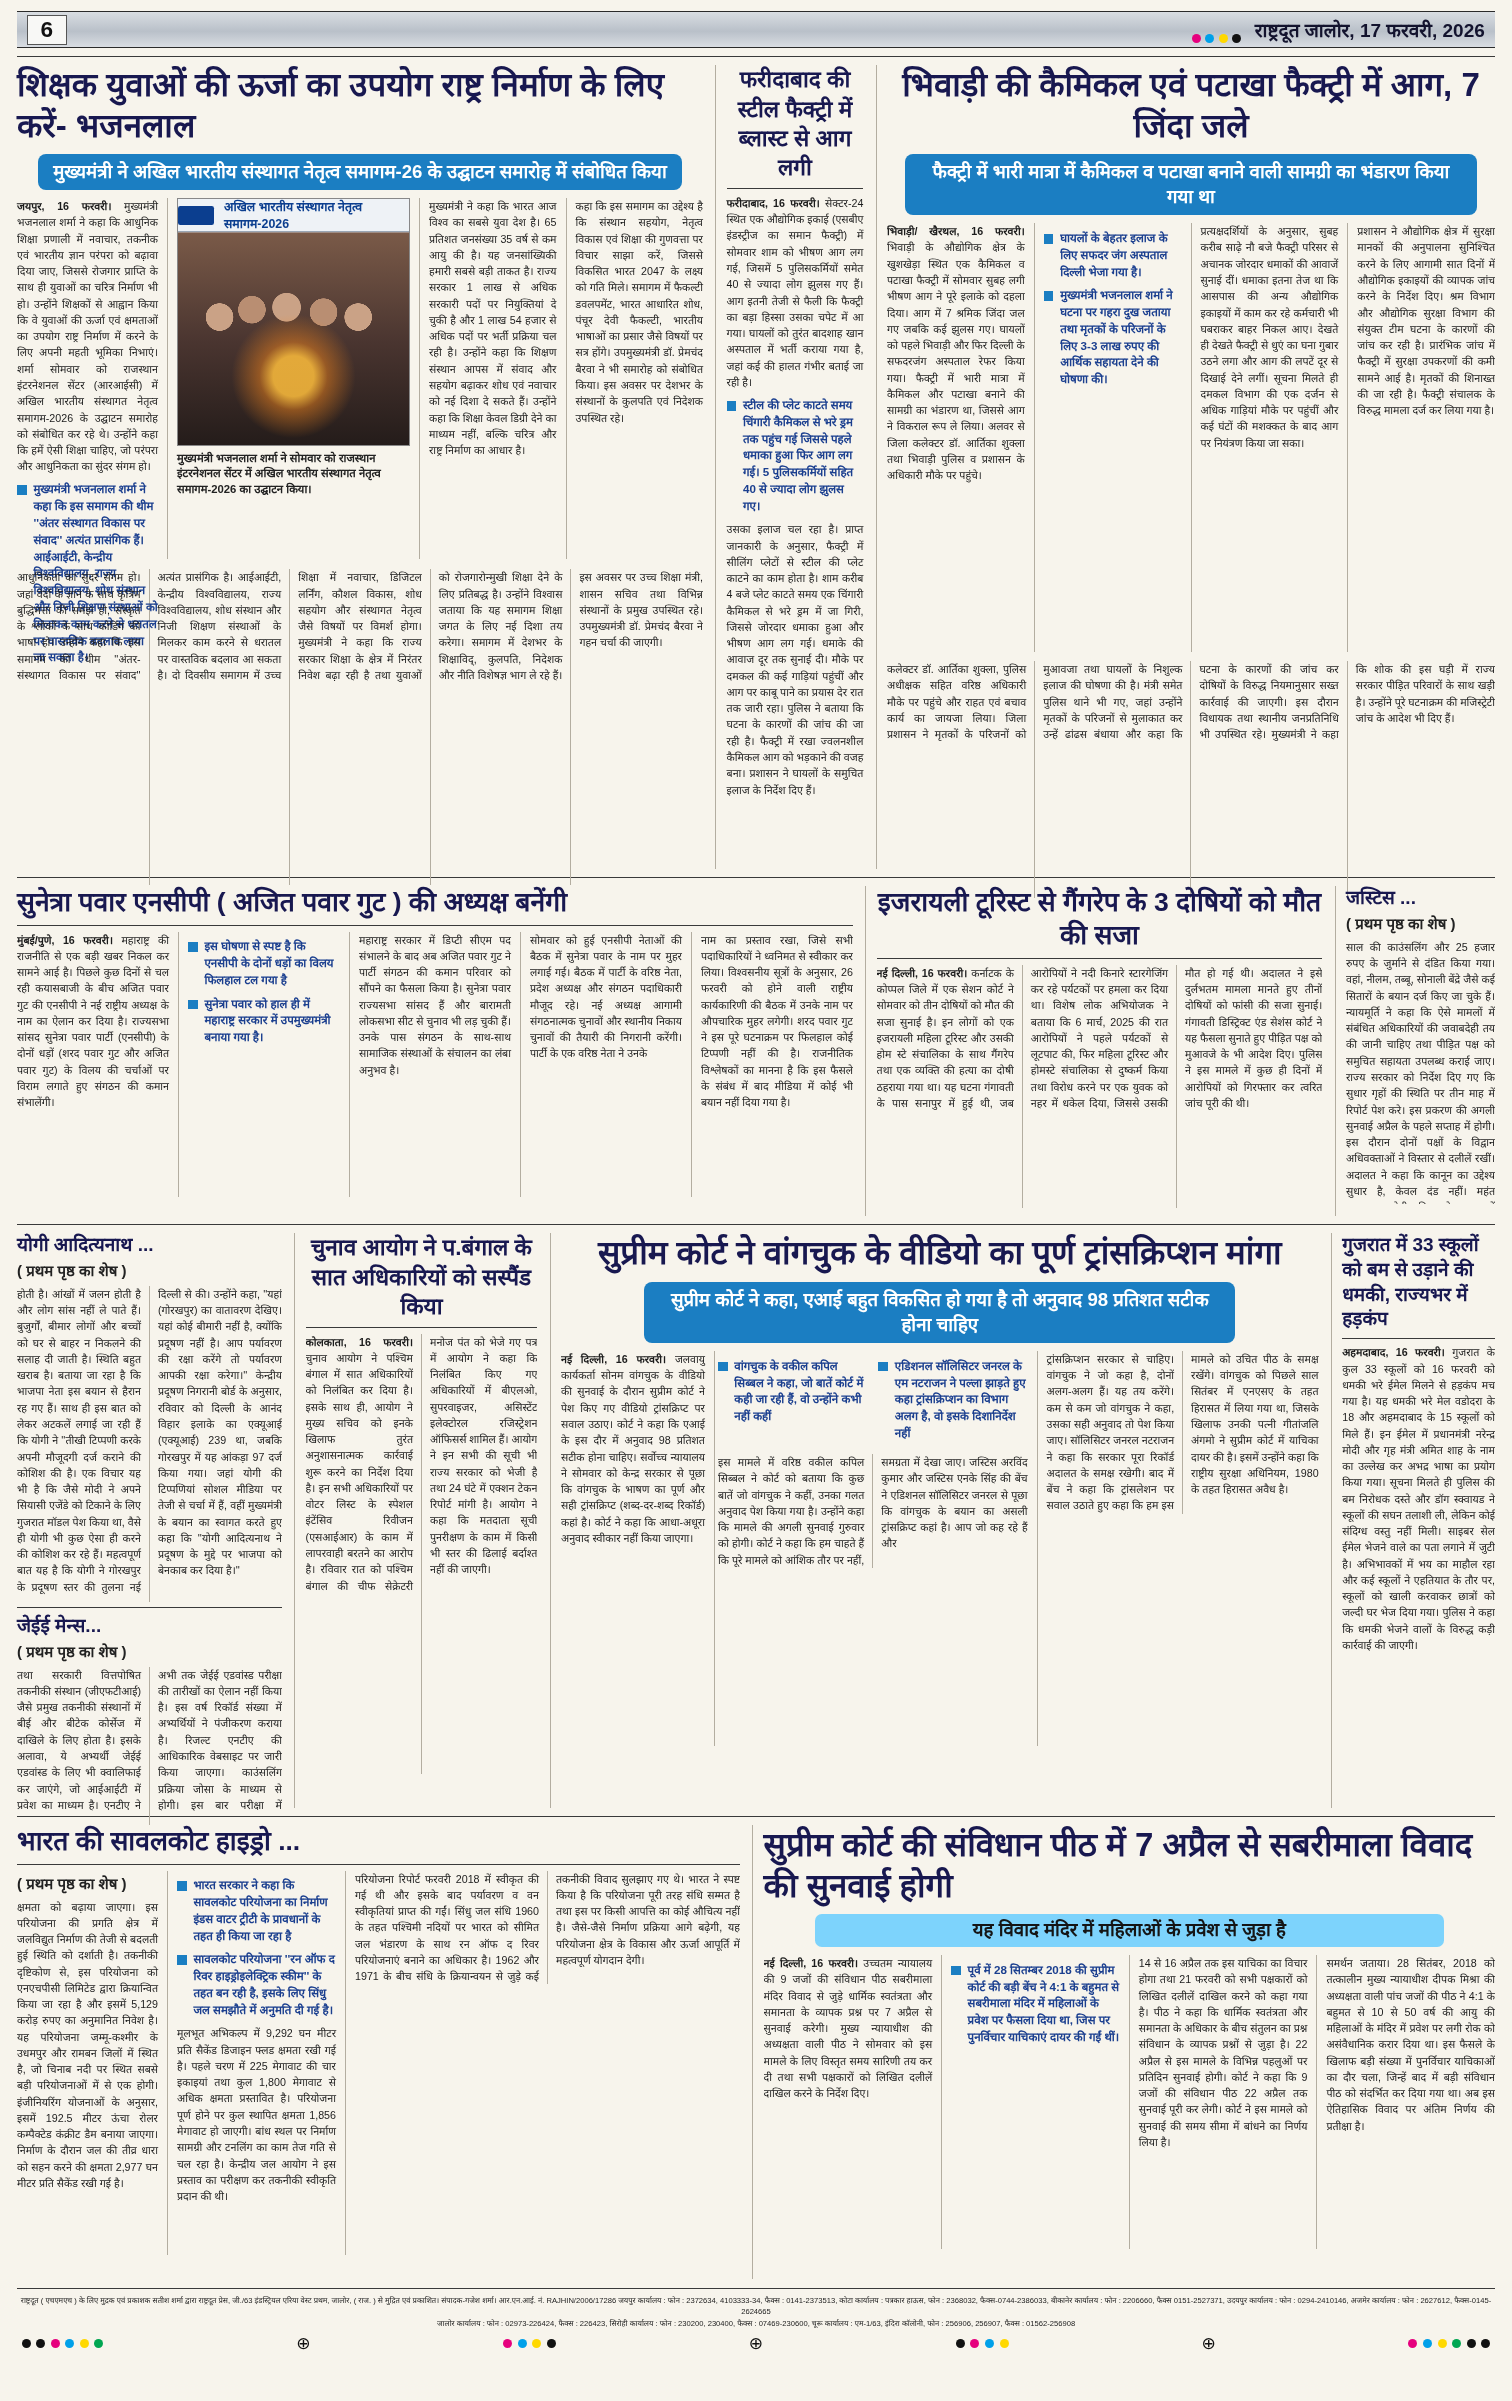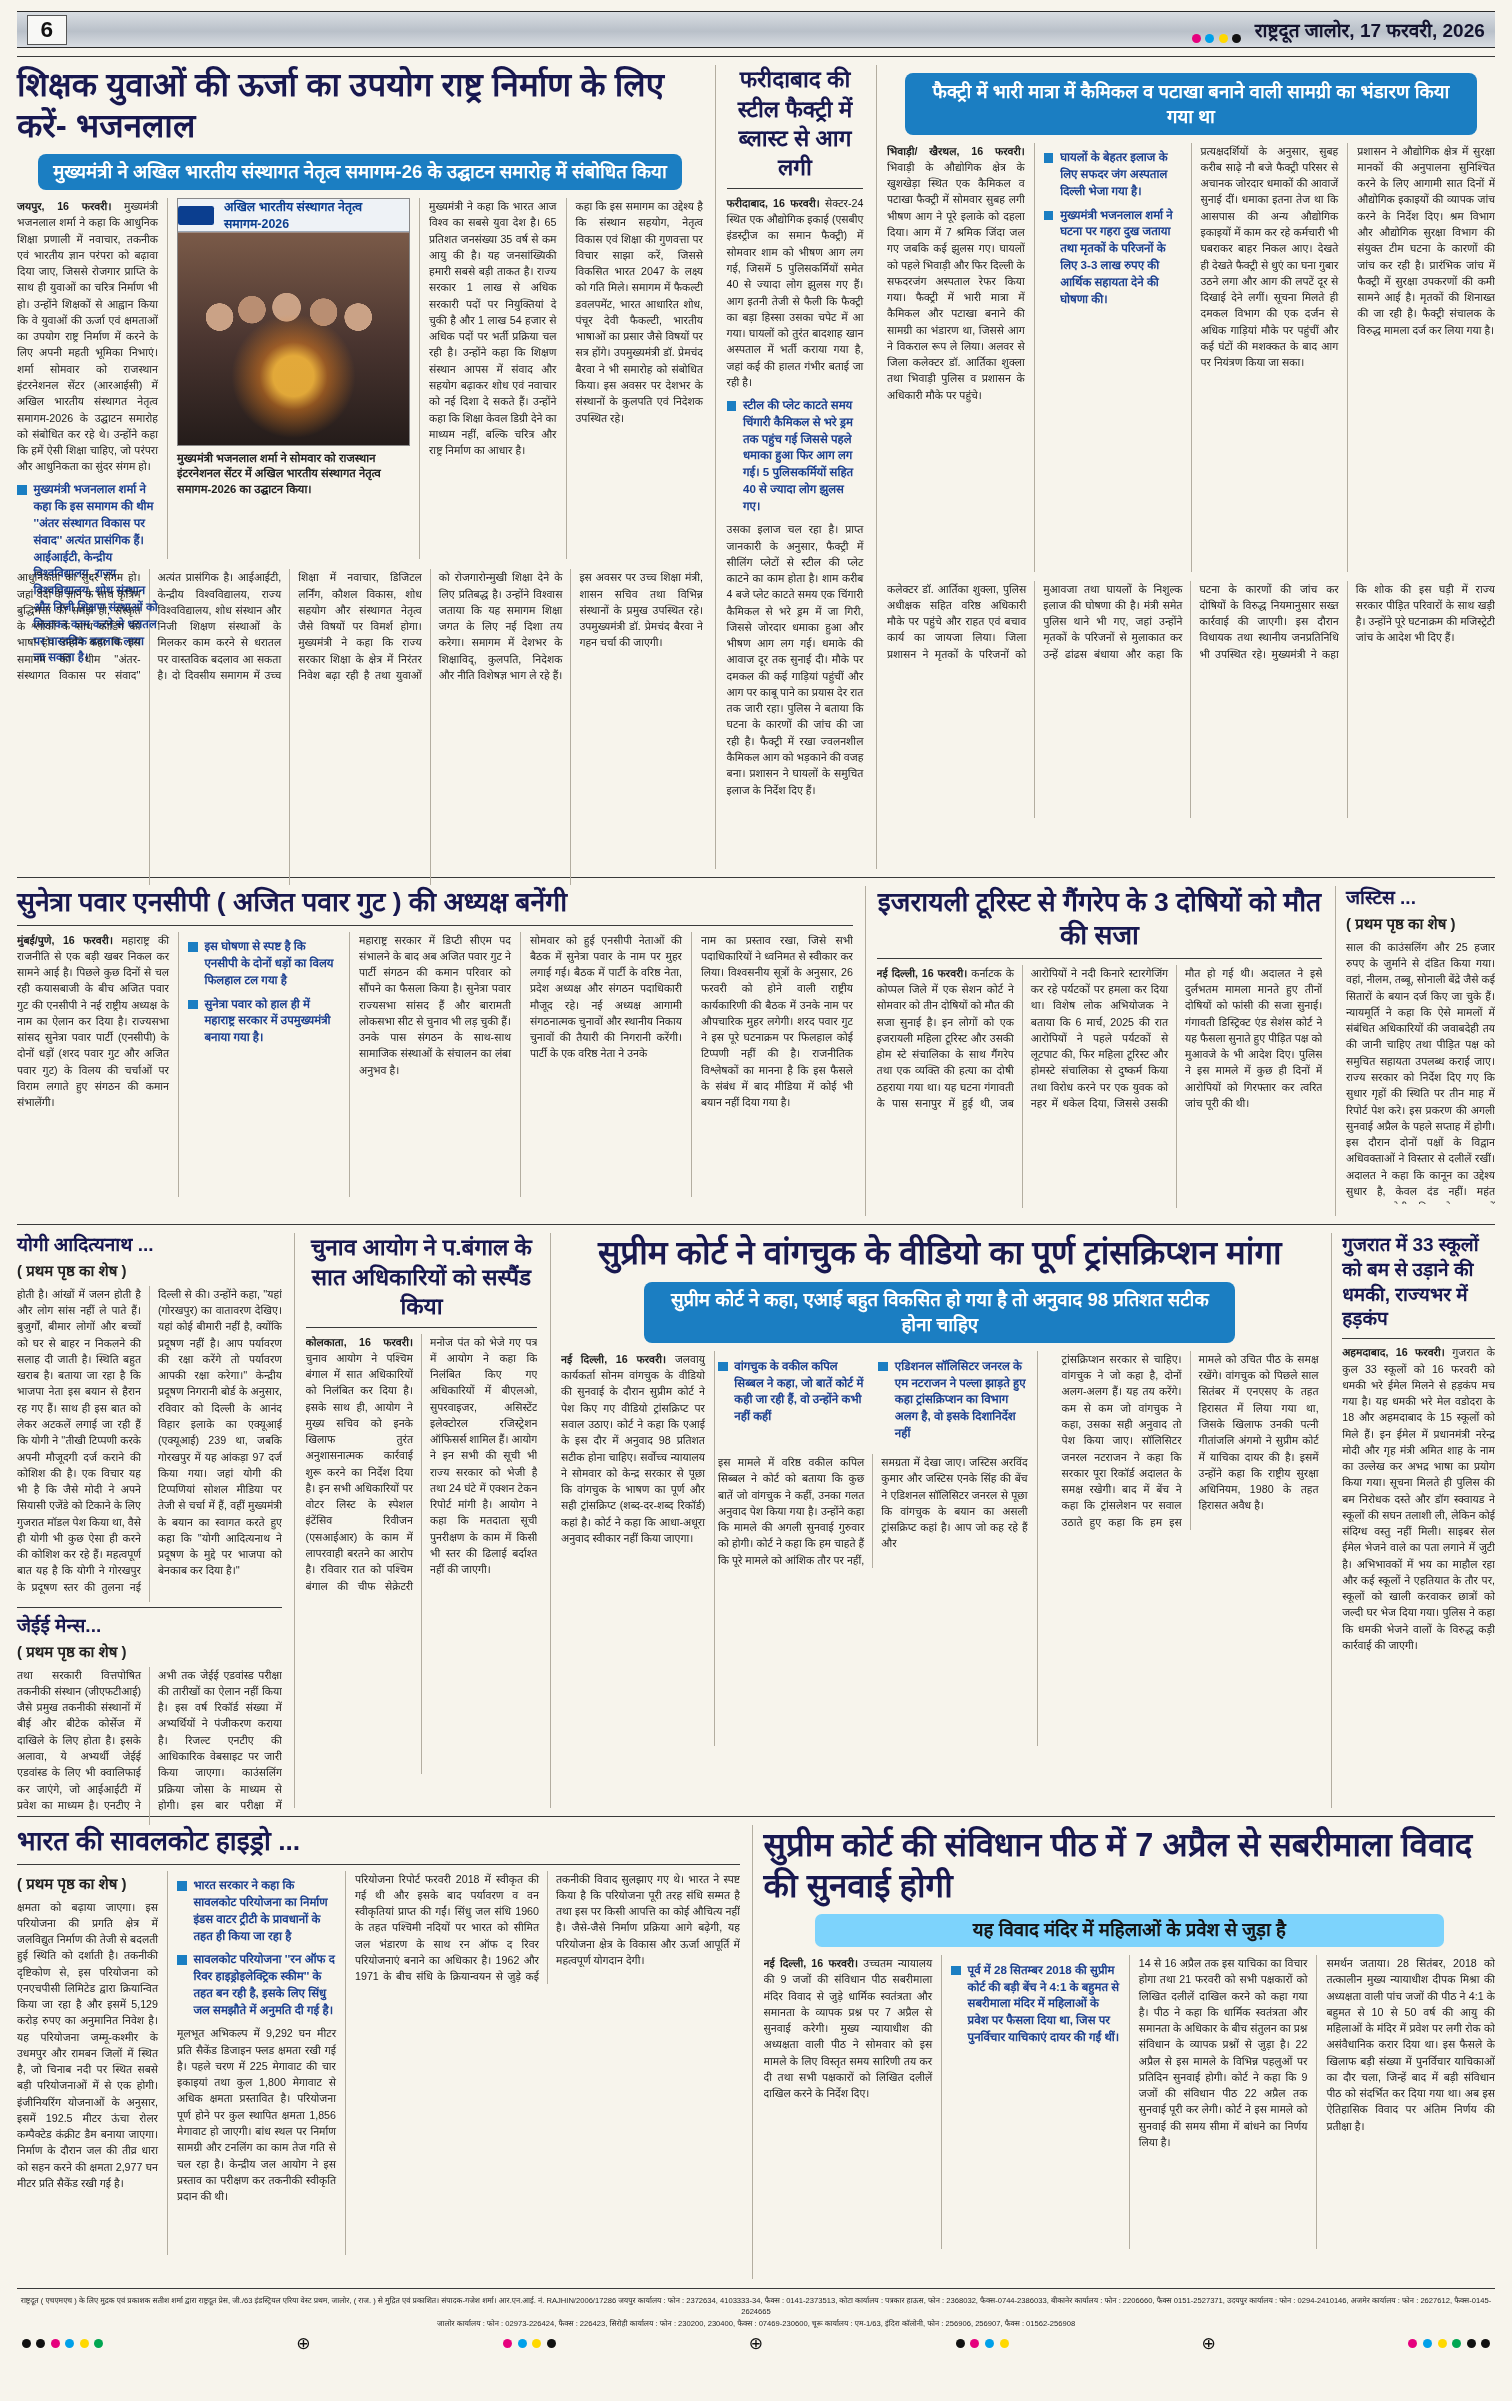--- a/index.html
+++ b/index.html
@@ -138,20 +138,21 @@
       <div class="headrule"></div>
       <div class="body-t"><span class="dl">फरीदाबाद, 16 फरवरी।</span> <span>सेक्टर-24 स्थित एक औद्योगिक इकाई (एसबीए इंडस्ट्रीज का समान फैक्ट्री) में सोमवार शाम को भीषण आग लग गई, जिसमें 5 पुलिसकर्मियों समेत 40 से ज्यादा लोग झुलस गए हैं। आग इतनी तेजी से फैली कि फैक्ट्री का बड़ा हिस्सा उसका चपेट में आ गया। घायलों को तुरंत बादशाह खान अस्पताल में भर्ती कराया गया है, जहां कई की हालत गंभीर बताई जा रही है।</span></div>
       <div class="bullet">
         <span class="sq"></span>
         <span class="tx">स्टील की प्लेट काटते समय चिंगारी कैमिकल से भरे ड्रम तक पहुंच गई जिससे पहले धमाका हुआ फिर आग लग गई। 5 पुलिसकर्मियों सहित 40 से ज्यादा लोग झुलस गए।</span>
       </div>
       <div class="body-t">उसका इलाज चल रहा है। प्राप्त जानकारी के अनुसार, फैक्ट्री में सीलिंग प्लेटों से स्टील की प्लेट काटने का काम होता है। शाम करीब 4 बजे प्लेट काटते समय एक चिंगारी कैमिकल से भरे ड्रम में जा गिरी, जिससे जोरदार धमाका हुआ और भीषण आग लग गई। धमाके की आवाज दूर तक सुनाई दी। मौके पर दमकल की कई गाड़ियां पहुंचीं और आग पर काबू पाने का प्रयास देर रात तक जारी रहा। पुलिस ने बताया कि घटना के कारणों की जांच की जा रही है। फैक्ट्री में रखा ज्वलनशील कैमिकल आग को भड़काने की वजह बना। प्रशासन ने घायलों के समुचित इलाज के निर्देश दिए हैं।</div>
     </div>
 
     <div class="zone vr" style="flex:1;">
+      <div class="h-xl center">भिवाड़ी की कैमिकल एवं पटाखा फैक्ट्री में आग, 7 जिंदा जले</div>
       <div class="bluebox">फैक्ट्री में भारी मात्रा में कैमिकल व पटाखा बनाने वाली सामग्री का भंडारण किया गया था</div>
       <div class="cols" style="height:429px; overflow:hidden;">
         <div>
           <div class="body-t"><span class="dl">भिवाड़ी/ खैरथल, 16 फरवरी।</span> <span>भिवाड़ी के औद्योगिक क्षेत्र के खुशखेड़ा स्थित एक कैमिकल व पटाखा फैक्ट्री में सोमवार सुबह लगी भीषण आग ने पूरे इलाके को दहला दिया। आग में 7 श्रमिक जिंदा जल गए जबकि कई झुलस गए। घायलों को पहले भिवाड़ी और फिर दिल्ली के सफदरजंग अस्पताल रेफर किया गया। फैक्ट्री में भारी मात्रा में कैमिकल और पटाखा बनाने की सामग्री का भंडारण था, जिससे आग ने विकराल रूप ले लिया। अलवर से जिला कलेक्टर डॉ. आर्तिका शुक्ला तथा भिवाड़ी पुलिस व प्रशासन के अधिकारी मौके पर पहुंचे।</span></div>
         </div>
         <div>
           <div class="bullet">
             <span class="sq"></span>
             <span class="tx">घायलों के बेहतर इलाज के लिए सफदर जंग अस्पताल दिल्ली भेजा गया है।</span>
           </div>
@@ -252,21 +253,21 @@
               <span class="sq"></span>
               <span class="tx">वांगचुक के वकील कपिल सिब्बल ने कहा, जो बातें कोर्ट में कही जा रही हैं, वो उन्होंने कभी नहीं कहीं</span>
             </div>
             <div class="bullet" style="flex:1;">
               <span class="sq"></span>
               <span class="tx">एडिशनल सॉलिसिटर जनरल के एम नटराजन ने पल्ला झाड़ते हुए कहा ट्रांसक्रिप्शन का विभाग अलग है, वो इसके दिशानिर्देश नहीं</span>
             </div>
           </div>
           <div class="mc2 body-t" style="margin-top:5.6px;">इस मामले में वरिष्ठ वकील कपिल सिब्बल ने कोर्ट को बताया कि कुछ बातें जो वांगचुक ने कहीं, उनका गलत अनुवाद पेश किया गया है। उन्होंने कहा कि मामले की अगली सुनवाई गुरुवार को होगी। कोर्ट ने कहा कि हम चाहते हैं कि पूरे मामले को आंशिक तौर पर नहीं, समग्रता में देखा जाए। जस्टिस अरविंद कुमार और जस्टिस एनके सिंह की बेंच ने एडिशनल सॉलिसिटर जनरल से पूछा कि वांगचुक के बयान का असली ट्रांसक्रिप्ट कहां है। आप जो कह रहे हैं और</div>
         </div>
-        <div style="width:282px; flex:none; border-left:0.6px solid #b3ada0; margin-left:9px; padding-left:24px;">
+        <div style="width:282px; flex:none; border-left:0.6px solid #b3ada0; margin-left:9px; padding-left:9px;">
           <div class="mc2 body-t">ट्रांसक्रिप्शन सरकार से चाहिए। वांगचुक ने जो कहा है, दोनों अलग-अलग हैं। यह तय करेंगे। कम से कम जो वांगचुक ने कहा, उसका सही अनुवाद तो पेश किया जाए। सॉलिसिटर जनरल नटराजन ने कहा कि सरकार पूरा रिकॉर्ड अदालत के समक्ष रखेगी। बाद में बेंच ने कहा कि ट्रांसलेशन पर सवाल उठाते हुए कहा कि हम इस मामले को उचित पीठ के समक्ष रखेंगे। वांगचुक को पिछले साल सितंबर में एनएसए के तहत हिरासत में लिया गया था, जिसके खिलाफ उनकी पत्नी गीतांजलि अंगमो ने सुप्रीम कोर्ट में याचिका दायर की है। इसमें उन्होंने कहा कि राष्ट्रीय सुरक्षा अधिनियम, 1980 के तहत हिरासत अवैध है।</div>
         </div>
       </div>
     </div>
 
     <div class="zone vr" style="width:164px; flex:none;">
       <div class="h-sm">गुजरात में 33 स्कूलों को बम से उड़ाने की धमकी, राज्यभर में हड़कंप</div>
       <div class="headrule"></div>
       <div class="body-t" style="height:418px; overflow:hidden;">
         <span class="dl">अहमदाबाद, 16 फरवरी।</span>

